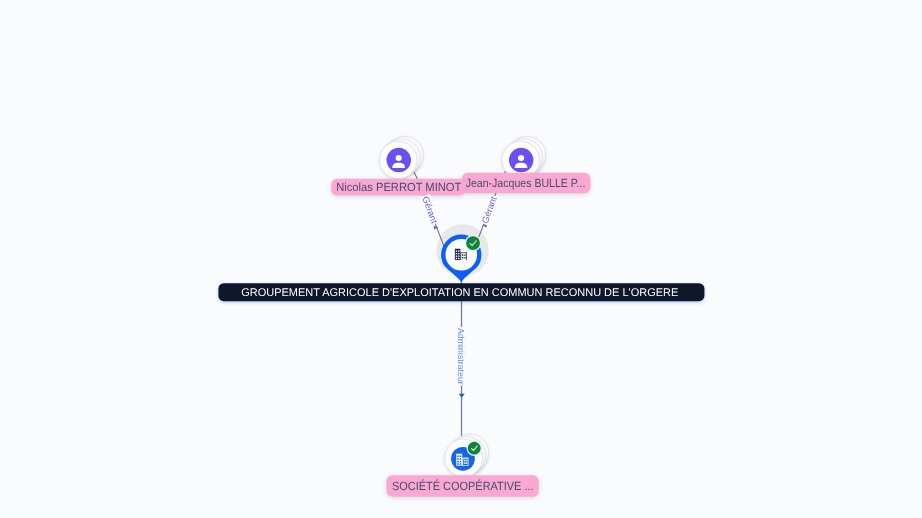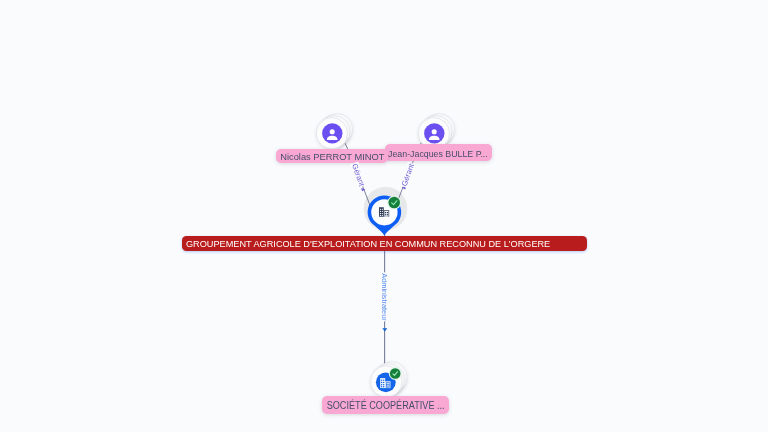--- a/index.html
+++ b/index.html
@@ -1,19 +1,19 @@
 <!DOCTYPE html>
 <html><head>
 <meta charset="utf-8">
 <style>
   html,body{margin:0;padding:0;}
   body{width:768px;height:432px;background:#fafbfd;font-family:"Liberation Sans",sans-serif;overflow:hidden;position:relative;}
   #cv{position:absolute;left:0;top:0;}
   .lbl{position:absolute;background:#f9a8d4;border-radius:5px;box-shadow:0 1px 4px rgba(60,64,90,.18);color:#454d6a;white-space:nowrap;display:flex;align-items:center;justify-content:center;box-sizing:border-box;padding-top:1.6px;}
-  .lbl-sel{background:#b91c1c;color:#fff;box-shadow:0 1px 3px rgba(13,97,251,.3);justify-content:flex-start;padding-left:4.9px;border-radius:4.5px;}
+  .lbl-sel{background:#0f172a;color:#fff;box-shadow:0 1px 3px rgba(13,97,251,.3);justify-content:center;padding-left:4.9px;border-radius:4.5px;}
   .lbl .t{display:inline-block;transform:scaleX(0.892);transform-origin:center center;}
   .lbl-sel .t{transform:scaleX(0.98);transform-origin:left center;}
   .elbl{position:absolute;font-size:7.6px;white-space:nowrap;transform-origin:50% 50%;background:#fafbfd;padding:0 1px;line-height:1.25;}
 </style>
 </head>
 <body>
 
 <svg id="cv" width="768" height="432">
   <defs>
     <filter id="sh" x="-70%" y="-70%" width="240%" height="240%">

